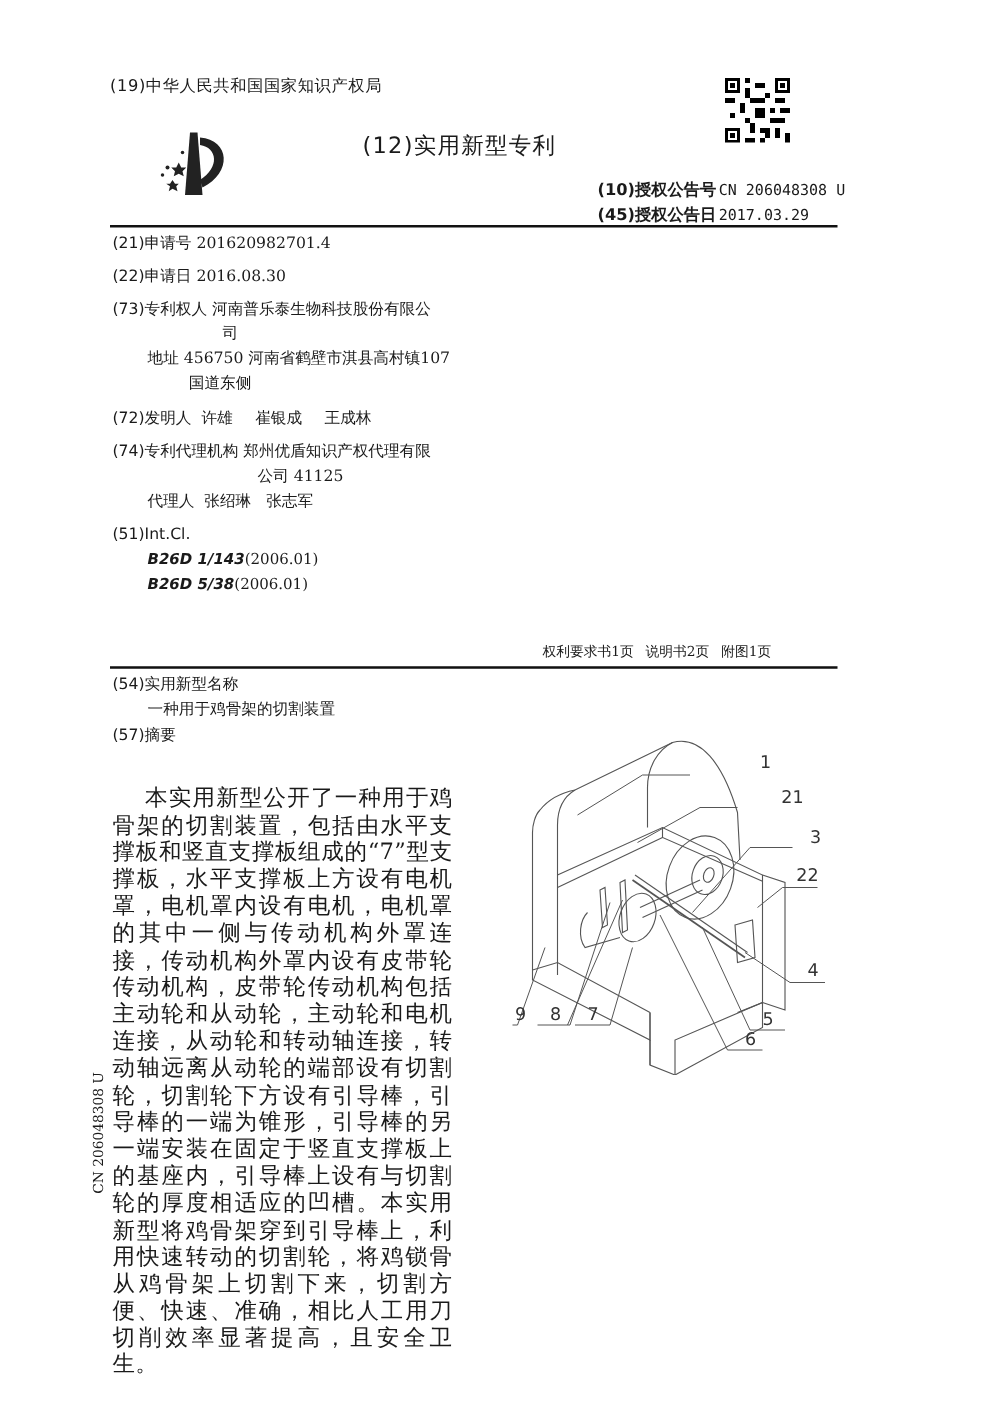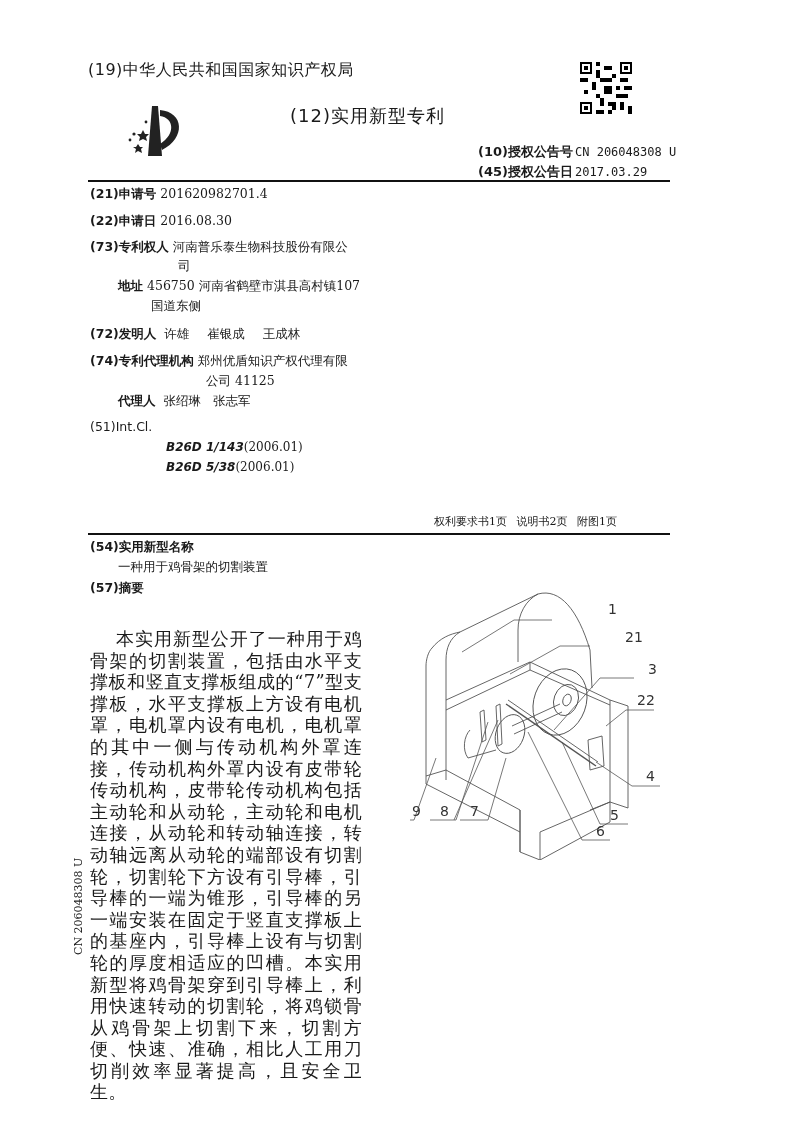--- a/index.html
+++ b/index.html
@@ -1,31 +1,31 @@
 <!DOCTYPE html>
 <html><head>
 <meta charset="utf-8">
 <style>
   html, body { margin:0; padding:0; background:#ffffff; }
   body { width:793px; height:1122px; position:relative; overflow:hidden;
          font-family:"DejaVu Serif", serif; color:#1a1a1a; }
   .abs { position:absolute; }
   .sans { font-family:"DejaVu Sans", sans-serif; }
-  .office { left:88px; top:60px; font-size:16px; letter-spacing:0.5px; }
+  .office { left:88px; top:60px; font-size:13px; letter-spacing:0.5px; }
   .doctype { left:290px; top:104px; font-size:18px; letter-spacing:1px; }
   .logo { left:122px; top:104px; width:66px; height:54px; }
   .qr { left:580px; top:62px; width:52px; height:52px; }
   .pubrow { left:478px; font-size:13px; white-space:nowrap; }
   .pubrow .lbl { font-family:"DejaVu Sans", sans-serif; font-weight:bold; }
   .pubrow .val { font-family:"DejaVu Sans Mono", monospace; font-size:12px; margin-left:2px; }
   .rule { background:#111; height:2px; }
   .field { left:90px; font-size:12.5px; line-height:20px; }
-  .field .lbl { font-family:"DejaVu Sans", sans-serif; font-weight:bold; }
+  .field .lbl { font-family:"DejaVu Sans", sans-serif; font-weight:normal; }
   .field .val { margin-left:4px; }
-  .ipc { font-size:12px; line-height:20px;margin-left:48px; }
+  .ipc { font-size:12px; line-height:20px; }
   .ipc i { font-family:"DejaVu Sans", sans-serif; font-weight:bold; font-style:italic; }
   .pages { left:434px; top:514px; font-size:11px; word-spacing:6px; }
   .abstract { left:90px; top:628px; width:272px; font-size:18px; line-height:21.6px;
               text-align:justify; text-indent:26px; letter-spacing:0.3px; }
   .side { left:72px; top:955px; transform-origin:left top; transform:rotate(-90deg);
           font-size:11px; white-space:nowrap; font-family:"DejaVu Serif", serif; }
   .drawing { left:410px; top:570px; width:260px; height:290px; }
   .label-num { font-family:"DejaVu Sans", sans-serif; font-size:14px; fill:#333; }
 </style>
 </head>

